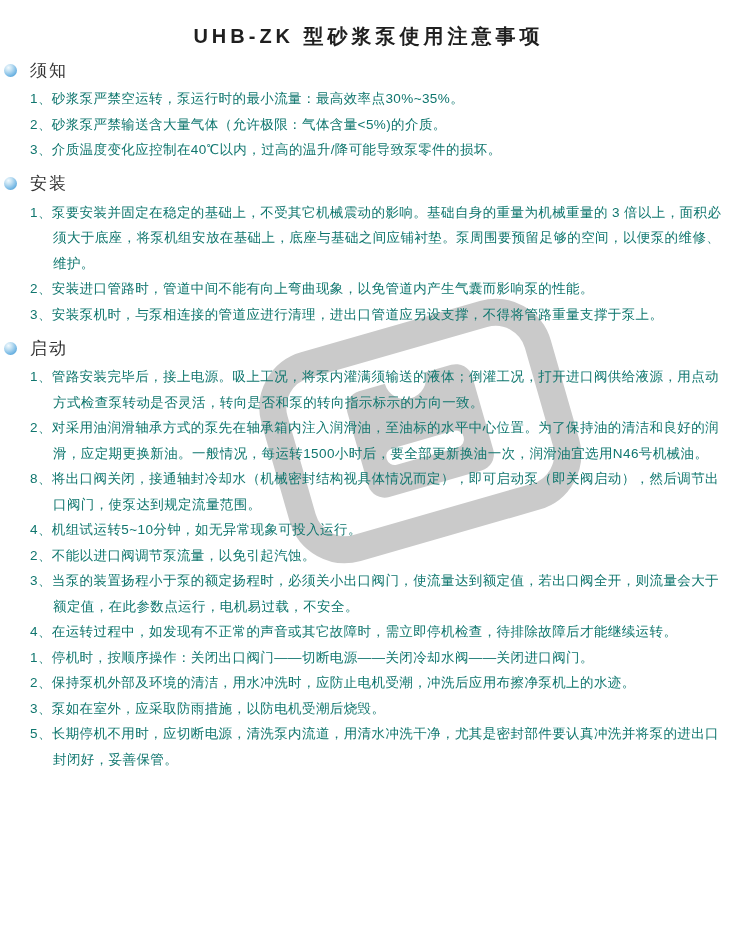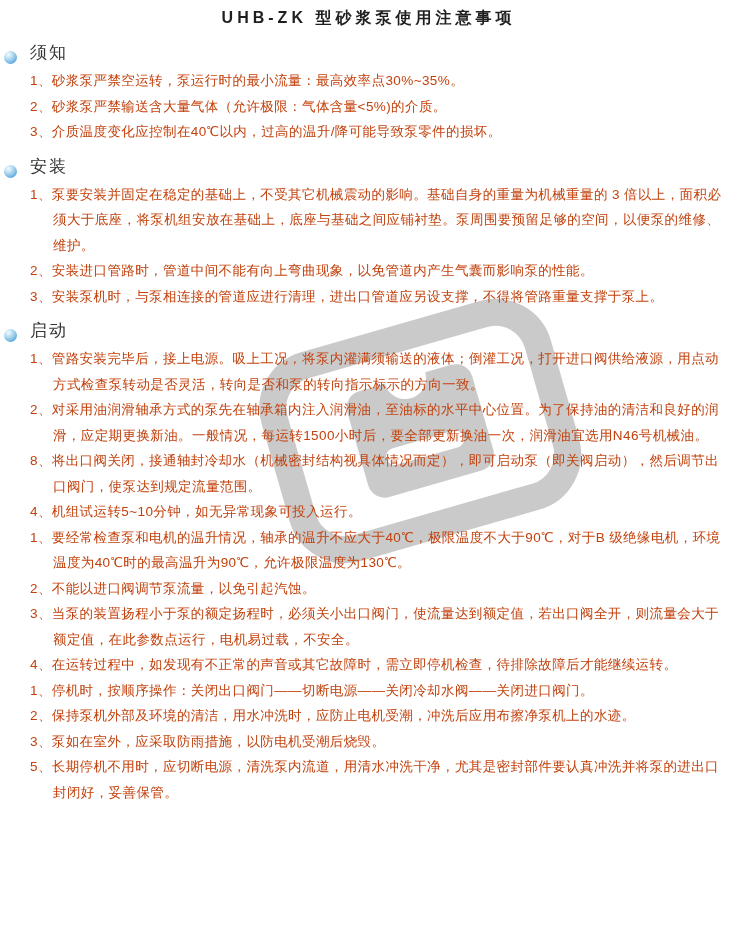--- a/index.html
+++ b/index.html
@@ -18,32 +18,32 @@
     left: 255px;
     top: 288px;
     width: 330px;
     height: 285px;
     z-index: 0;
     pointer-events: none;
   }
   
   .content { position: relative; z-index: 1; }
   .doc-title {
-    padding-top: 5px;
+    padding-top: 23px;
     text-align: center;
-    font-size: 16px;
+    font-size: 20px;
     font-weight: bold;
     letter-spacing: 4px;
     color: #1f1f1f;
     line-height: 26px;
   }
   .section { margin-top: 0; }
   .section-heading {
     display: flex;
-    align-items: flex-end;
+    align-items: center;
     margin: 9px 0 4px 4px;
     height: 24px;
   }
   .section:first-of-type .section-heading { margin-top: 26px; }
   .bullet {
     width: 13px;
     height: 13px;
     border-radius: 50%;
     margin-right: 13px;
     flex: 0 0 13px;
@@ -52,21 +52,21 @@
   .heading-text {
     font-size: 17px;
     color: #333333;
     letter-spacing: 2px;
   }
   .items { margin: 0 8px 0 30px; }
   .item {
     margin: 0;
     font-size: 13.5px;
     line-height: 25.5px;
-    color: #c2410c;
+    color: #0f766e;
     padding-left: 23px;
     text-indent: -23px;
     letter-spacing: 0.4px;
   }
 </style>
 </head>
 <body>
 
 <div class="page">
 
@@ -117,21 +117,20 @@
       <div class="items">
         <p class="item">1、管路安装完毕后，接上电源。吸上工况，将泵内灌满须输送的液体；倒灌工况，打开进口阀供给液源，用点动方式检查泵转动是否灵活，转向是否和泵的转向指示标示的方向一致。</p>
         <p class="item">2、对采用油润滑轴承方式的泵先在轴承箱内注入润滑油，至油标的水平中心位置。为了保持油的清洁和良好的润滑，应定期更换新油。一般情况，每运转1500小时后，要全部更新换油一次，润滑油宜选用N46号机械油。</p>
         <p class="item">8、将出口阀关闭，接通轴封冷却水（机械密封结构视具体情况而定），即可启动泵（即关阀启动），然后调节出口阀门，使泵达到规定流量范围。</p>
         <p class="item">4、机组试运转5~10分钟，如无异常现象可投入运行。</p>
       </div>
     </div>
 
     <div class="section">
       <div class="items">
-        <p class="item">1、要经常检查泵和电机的温升情况，轴承的温升不应大于40℃，极限温度不大于90℃，对于B 级绝缘电机，环境温度为40℃时的最高温升为90℃，允许极限温度为130℃。</p>
         <p class="item">2、不能以进口阀调节泵流量，以免引起汽蚀。</p>
         <p class="item">3、当泵的装置扬程小于泵的额定扬程时，必须关小出口阀门，使流量达到额定值，若出口阀全开，则流量会大于额定值，在此参数点运行，电机易过载，不安全。</p>
         <p class="item">4、在运转过程中，如发现有不正常的声音或其它故障时，需立即停机检查，待排除故障后才能继续运转。</p>
       </div>
     </div>
 
     <div class="section">
       <div class="items">
         <p class="item">1、停机时，按顺序操作：关闭出口阀门——切断电源——关闭冷却水阀——关闭进口阀门。</p>
         <p class="item">2、保持泵机外部及环境的清洁，用水冲洗时，应防止电机受潮，冲洗后应用布擦净泵机上的水迹。</p>

